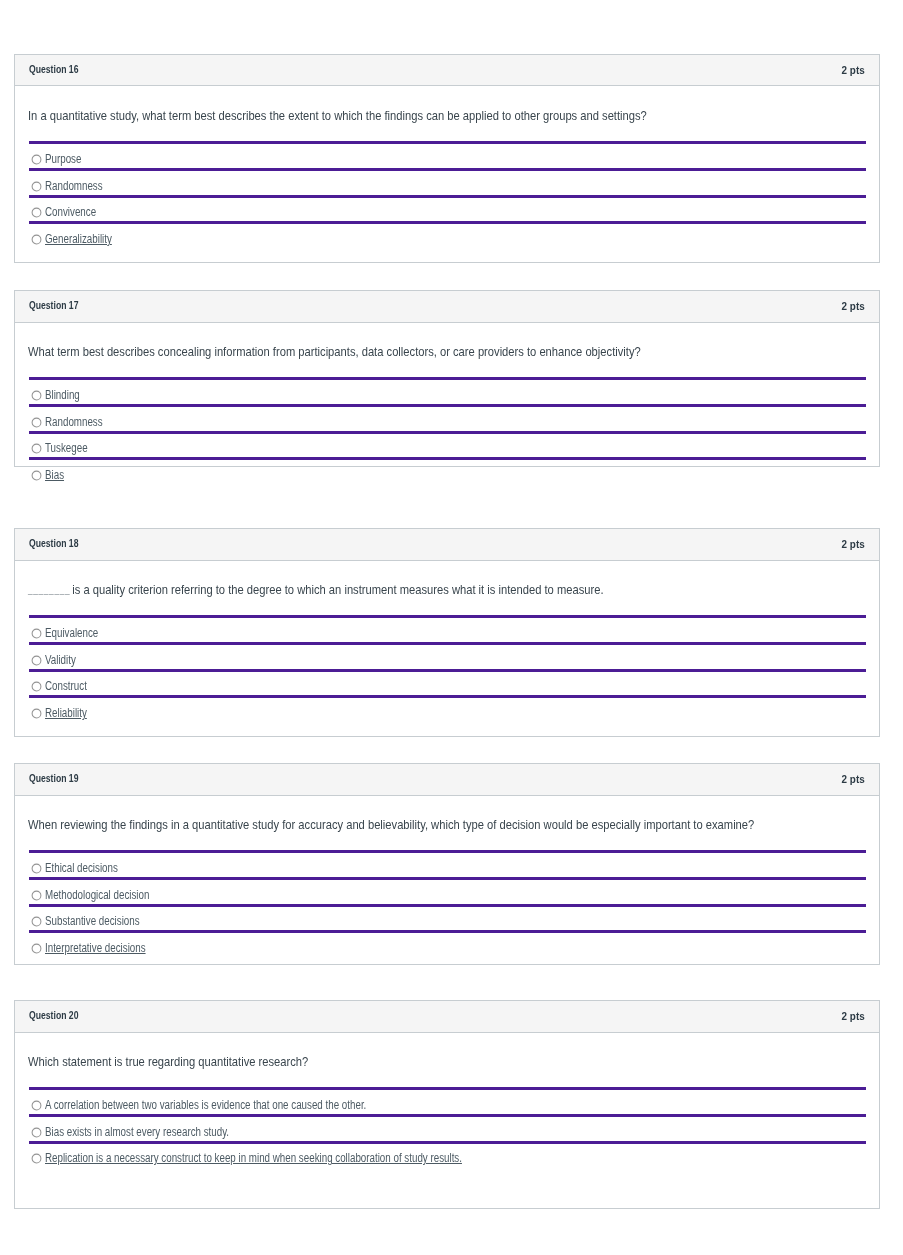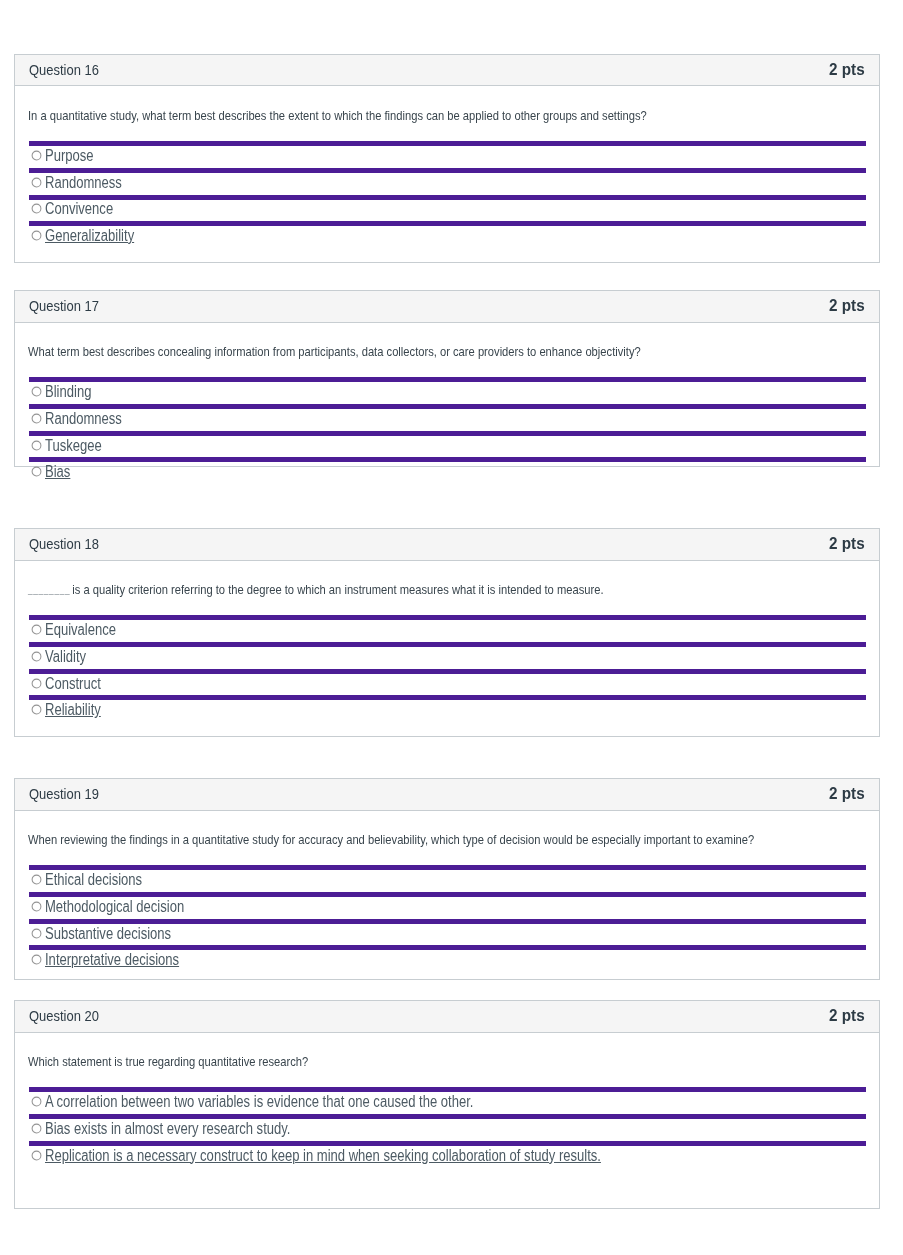--- a/index.html
+++ b/index.html
@@ -1,32 +1,32 @@
 <!DOCTYPE html>
 <html><head>
 <meta charset="utf-8">
 <title>Quiz Questions</title>
 <style>
   html,body{margin:0;padding:0;background:#ffffff;}
   body{font-family:"Liberation Sans",sans-serif;width:903px;height:1255px;overflow:hidden;}
   .page{width:903px;height:1255px;position:relative;}
   .q-box{position:absolute;left:14px;width:866px;height:208.8px;border:1px solid #c7cdd1;background:#ffffff;box-sizing:border-box;}
-  .q-box.b1{top:54.2px;height:208.8px;} .q-box.b2{top:290.4px;height:177px;} .q-box.b3{top:528.4px;height:208.4px;} .q-box.b4{top:763.4px;height:202px;margin-top:15px;} .q-box.b5{top:1000.4px;height:208.2px;}
+  .q-box.b1{top:54.2px;height:208.8px;} .q-box.b2{top:290.4px;height:177px;} .q-box.b3{top:528.4px;height:208.4px;} .q-box.b4{top:763.4px;height:202px;} .q-box.b5{top:1000.4px;height:208.2px;}
   .q-header{background:#f5f5f5;border-bottom:1px solid #c7cdd1;height:31.2px;display:flex;align-items:center;justify-content:space-between;padding:0 14px;box-sizing:border-box;}
   .sx{display:inline-block;transform:scaleX(0.86);transform-origin:0 50%;white-space:nowrap;}
   .sxa{display:inline-block;transform:scaleX(0.815);transform-origin:0 50%;white-space:nowrap;}
-  .q-name{font-size:15px;font-weight:normal;color:#2d3b45;line-height:16px;position:relative;top:-0.5px;}
+  .q-name{font-size:10px;font-weight:bold;color:#2d3b45;line-height:16px;position:relative;top:-0.5px;}
   .q-name .sx{transform:scaleX(0.864);}
-  .q-pts{font-size:17px;font-weight:bold;color:#2d3b45;line-height:16px;position:relative;top:-0.5px;}
+  .q-pts{font-size:11px;font-weight:bold;color:#2d3b45;line-height:16px;position:relative;top:-0.5px;}
   .q-pts .sx{transform:scaleX(0.898);transform-origin:100% 50%;}
   .q-body{padding:0 13px 0 14px;}
   .q-text{font-size:13px;color:#39454d;height:54.8px;line-height:54.8px;margin-left:-1px;}
   .q-text .sx{vertical-align:middle;position:relative;top:2px;}
   .blank{font-size:9.6px;letter-spacing:0.8px;position:relative;top:-0.2px;color:#7b848b;margin-right:-1.3px;}
-  .ans{border-top:5px solid #4c1d95;height:26.7px;display:flex;align-items:center;font-size:16px;color:#4c5a63;box-sizing:border-box;padding-bottom:2px;}
+  .ans{border-top:3px solid #4c1d95;height:26.7px;display:flex;align-items:flex-end;font-size:12px;color:#4c5a63;box-sizing:border-box;padding-bottom:2px;}
   .radio{width:11px;height:11px;margin:0 3.5px 1px 1.5px;flex:0 0 auto;display:block;}
   .radio svg{display:block;}
   .ans:last-child{margin-bottom:13px;text-decoration:underline;}
 </style>
 </head>
 <body>
 
 <div class="page">
   <div class="q-box b1">
     <div class="q-header">

